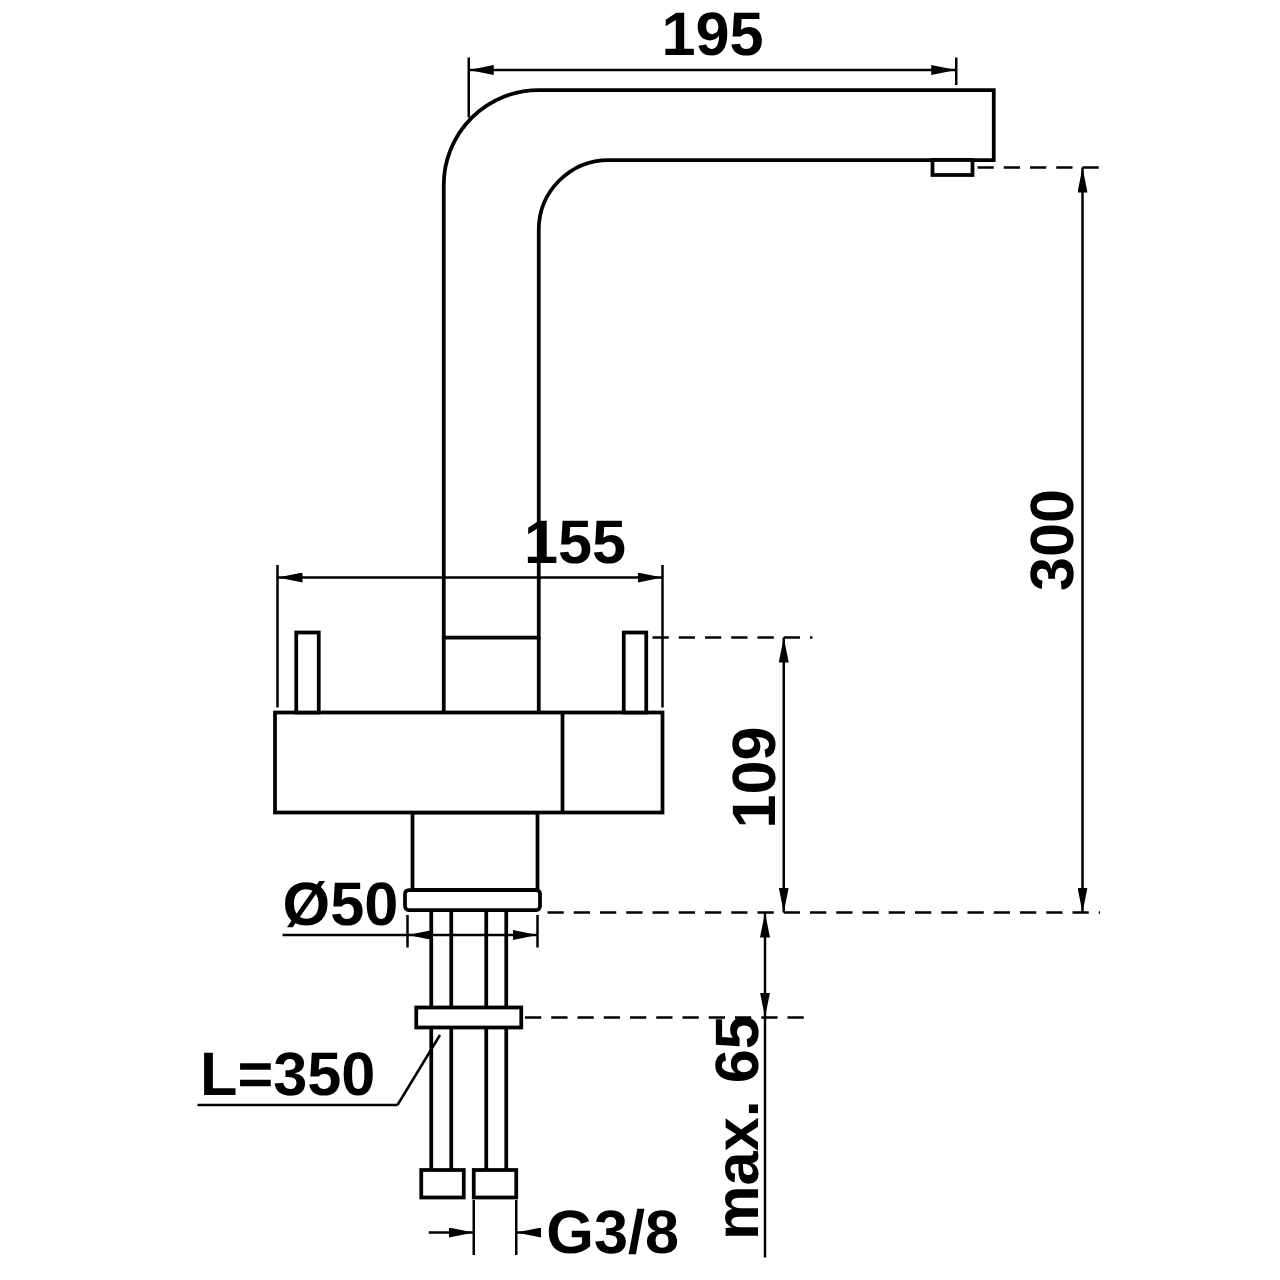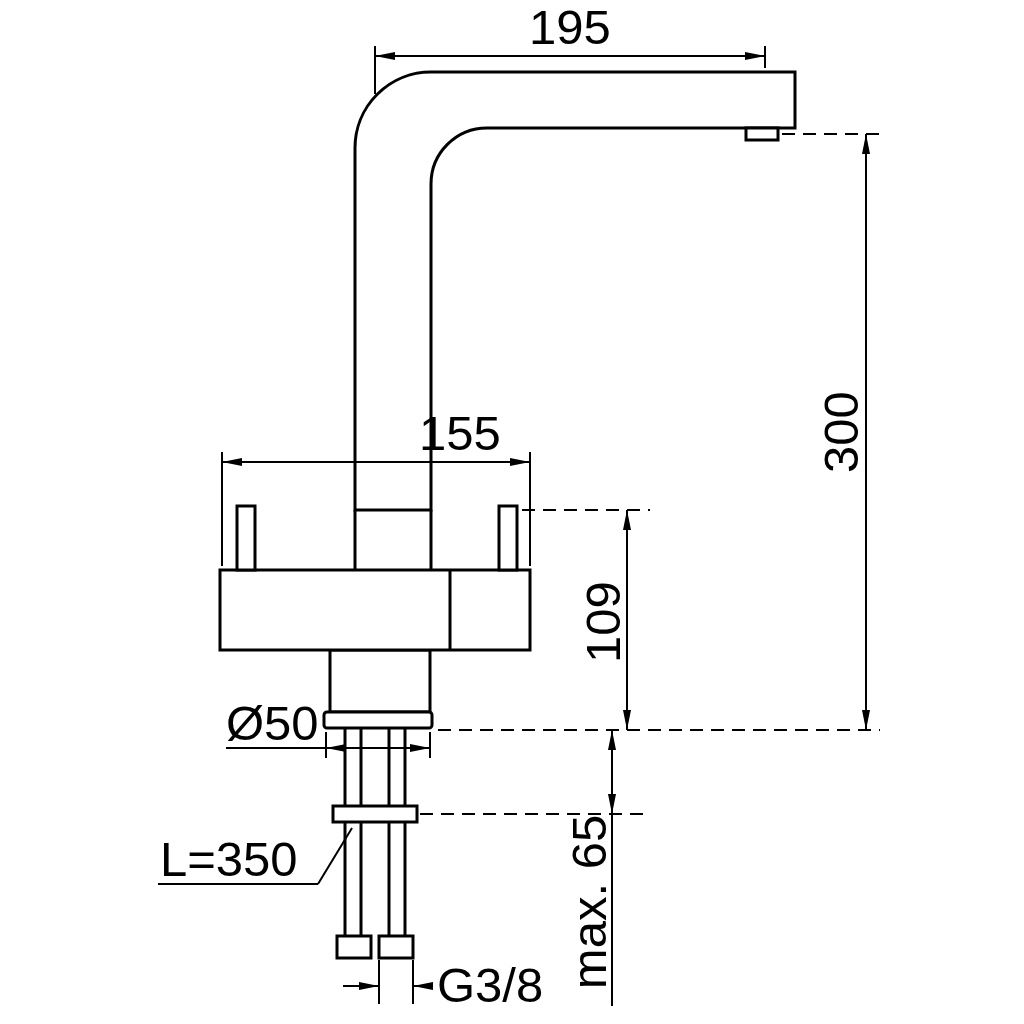--- a/index.html
+++ b/index.html
@@ -1,20 +1,21 @@
 <!DOCTYPE html>
 <html><head>
 <meta charset="utf-8">
 <style>
   html, body { margin: 0; padding: 0; background: #ffffff; }
   .canvas {
     width: 1024px; height: 1024px;
     background: #ffffff;
     position: relative;
     overflow: hidden;
+    font-weight: bold;
   }
   svg { display: block; }
   .outline { stroke: #000000; stroke-width: 3; fill: none; }
   .solid   { fill: #ffffff; }
   .dim     { stroke: #000000; stroke-width: 2; fill: none; }
   .thin    { stroke: #000000; stroke-width: 2; fill: none; }
   .dash    { stroke: #000000; stroke-width: 2; fill: none; stroke-dasharray: 13 8; }
   text {
     font-family: "Liberation Sans", "DejaVu Sans", sans-serif;
     font-size: 49px;

